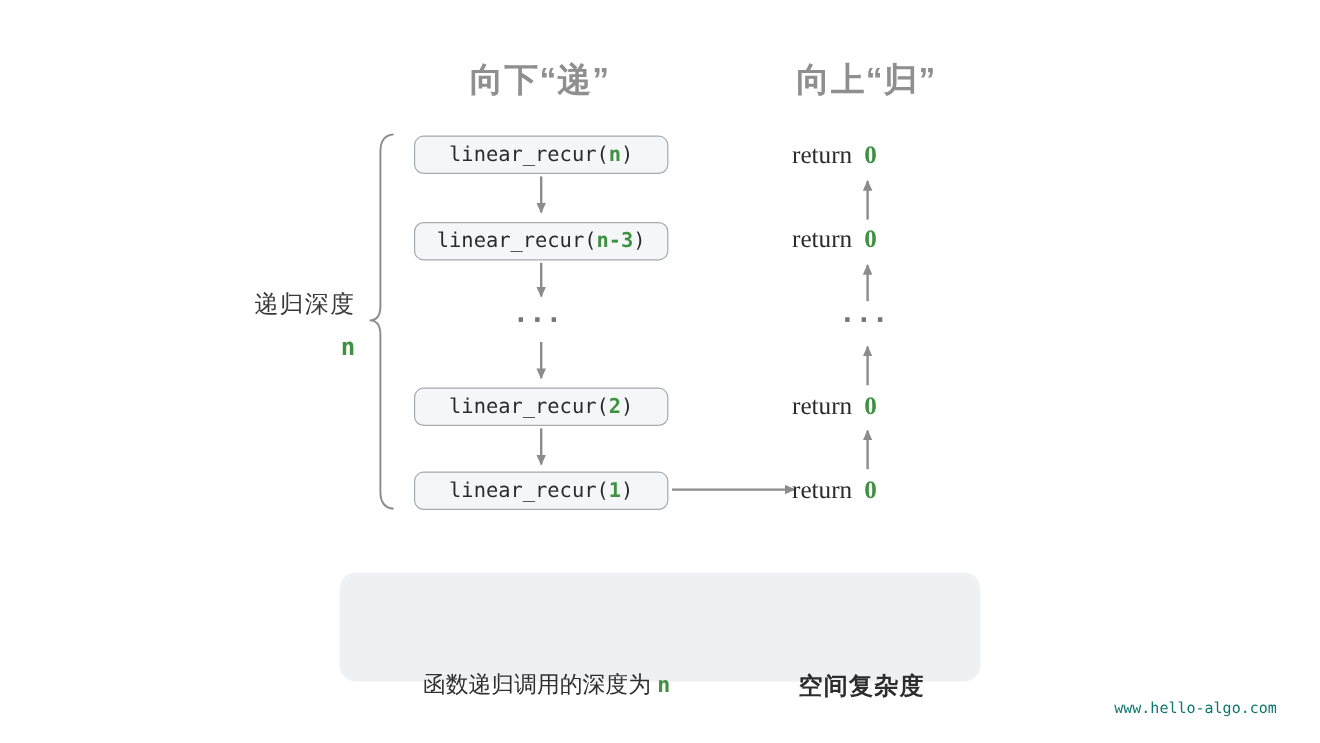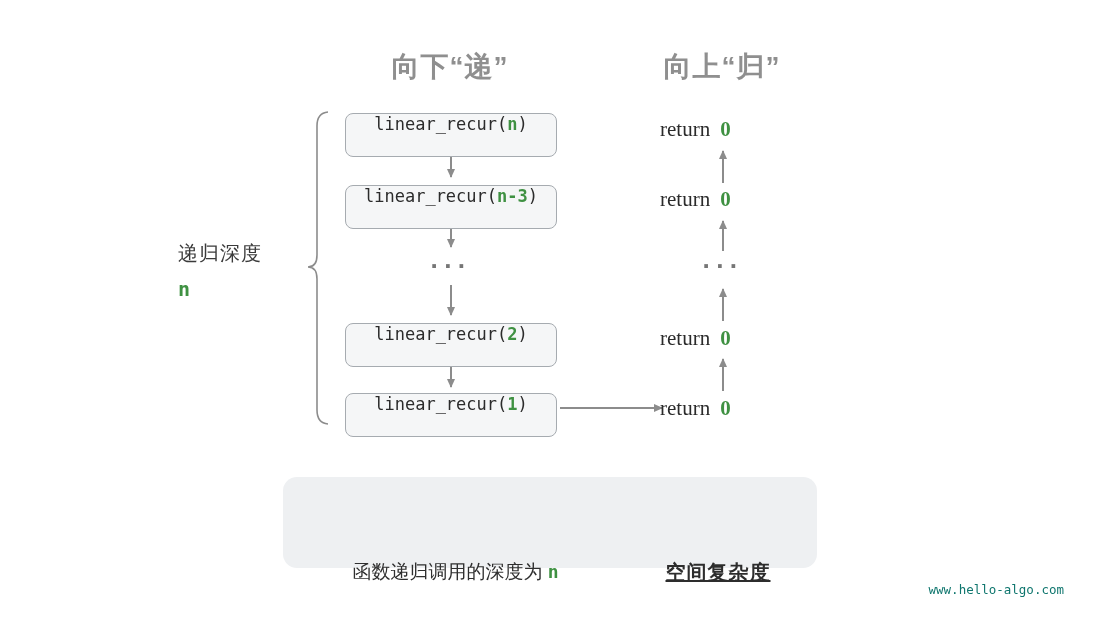--- a/index.html
+++ b/index.html
@@ -8,57 +8,57 @@
     font-family:"Liberation Sans",sans-serif;color:#2f2f2f;
   }
   .overlay{position:absolute;left:0;top:0;z-index:1;pointer-events:none;}
   .abs{position:absolute;z-index:2;}
   .hdr{
     width:220px;text-align:center;font-size:28px;font-weight:bold;color:#8f8f8f;
     letter-spacing:1px;
   }
   .code{font-family:"DejaVu Sans Mono","Liberation Mono",monospace;}
   .call-box{
-    left:345px;width:212px;height:44px;box-sizing:border-box;
+    left:345px;width:212px;height:32px;box-sizing:border-box;
     background:#f5f6f7;border:1.5px solid #a6abb0;border-radius:8px;
-    display:flex;align-items:flex-start;justify-content:center;
+    display:flex;align-items:center;justify-content:center;
     font-family:"DejaVu Sans Mono","Liberation Mono",monospace;
     font-size:17px;color:#2b2b2b;white-space:pre;
   }
   .arg{color:#3f9142;font-weight:bold;}
   .ret{
     left:660px;width:130px;height:24px;line-height:24px;
     font-family:Liberation Serif, serif;
     font-size:21px;color:#2b2b2b;white-space:pre;
   }
   .ret-val{margin-left:10px;}
   .dots{
     width:80px;text-align:center;font-size:26px;font-weight:bold;color:#767676;
     letter-spacing:5px;line-height:20px;
   }
-  .depth-label{left:178px;top:240px;width:118px;text-align:left;}
+  .depth-label{left:178px;top:240px;width:118px;text-align:right;}
   .depth-text{font-size:20px;color:#3a3a3a;letter-spacing:1px;}
   .depth-value{
     margin-top:10px;font-family:"DejaVu Sans Mono","Liberation Mono",monospace;
     font-size:20px;font-weight:bold;color:#3f9142;
   }
   .base-note{
     left:541px;top:343px;width:135px;text-align:center;
     font-size:19px;font-weight:bold;color:#9a9a9a;line-height:26px;
   }
   .summary-box{
     left:283px;top:477px;width:534px;height:91px;background:#eef0f2;border-radius:14px;
   }
   .summary-left{
     left:303px;top:492px;width:305px;text-align:center;font-size:19px;color:#2f2f2f;
     line-height:32px;white-space:pre;
   }
   .summary-left .code{font-size:18px;}
   .summary-right{left:638px;top:492px;width:160px;text-align:center;line-height:32px;white-space:pre;}
-  .result-title{font-size:20px;font-weight:bold;color:#2d2d2d;letter-spacing:1px;text-decoration:underline;}
+  .result-title{font-size:20px;font-weight:bold;color:#2d2d2d;letter-spacing:1px;}
   .watermark{
     right:36px;top:582px;font-family:"DejaVu Sans Mono","Liberation Mono",monospace;
     font-size:12.5px;color:#0f766e;
   }
 </style>
 </head>
 <body>
 
 <div class="stage">
 

